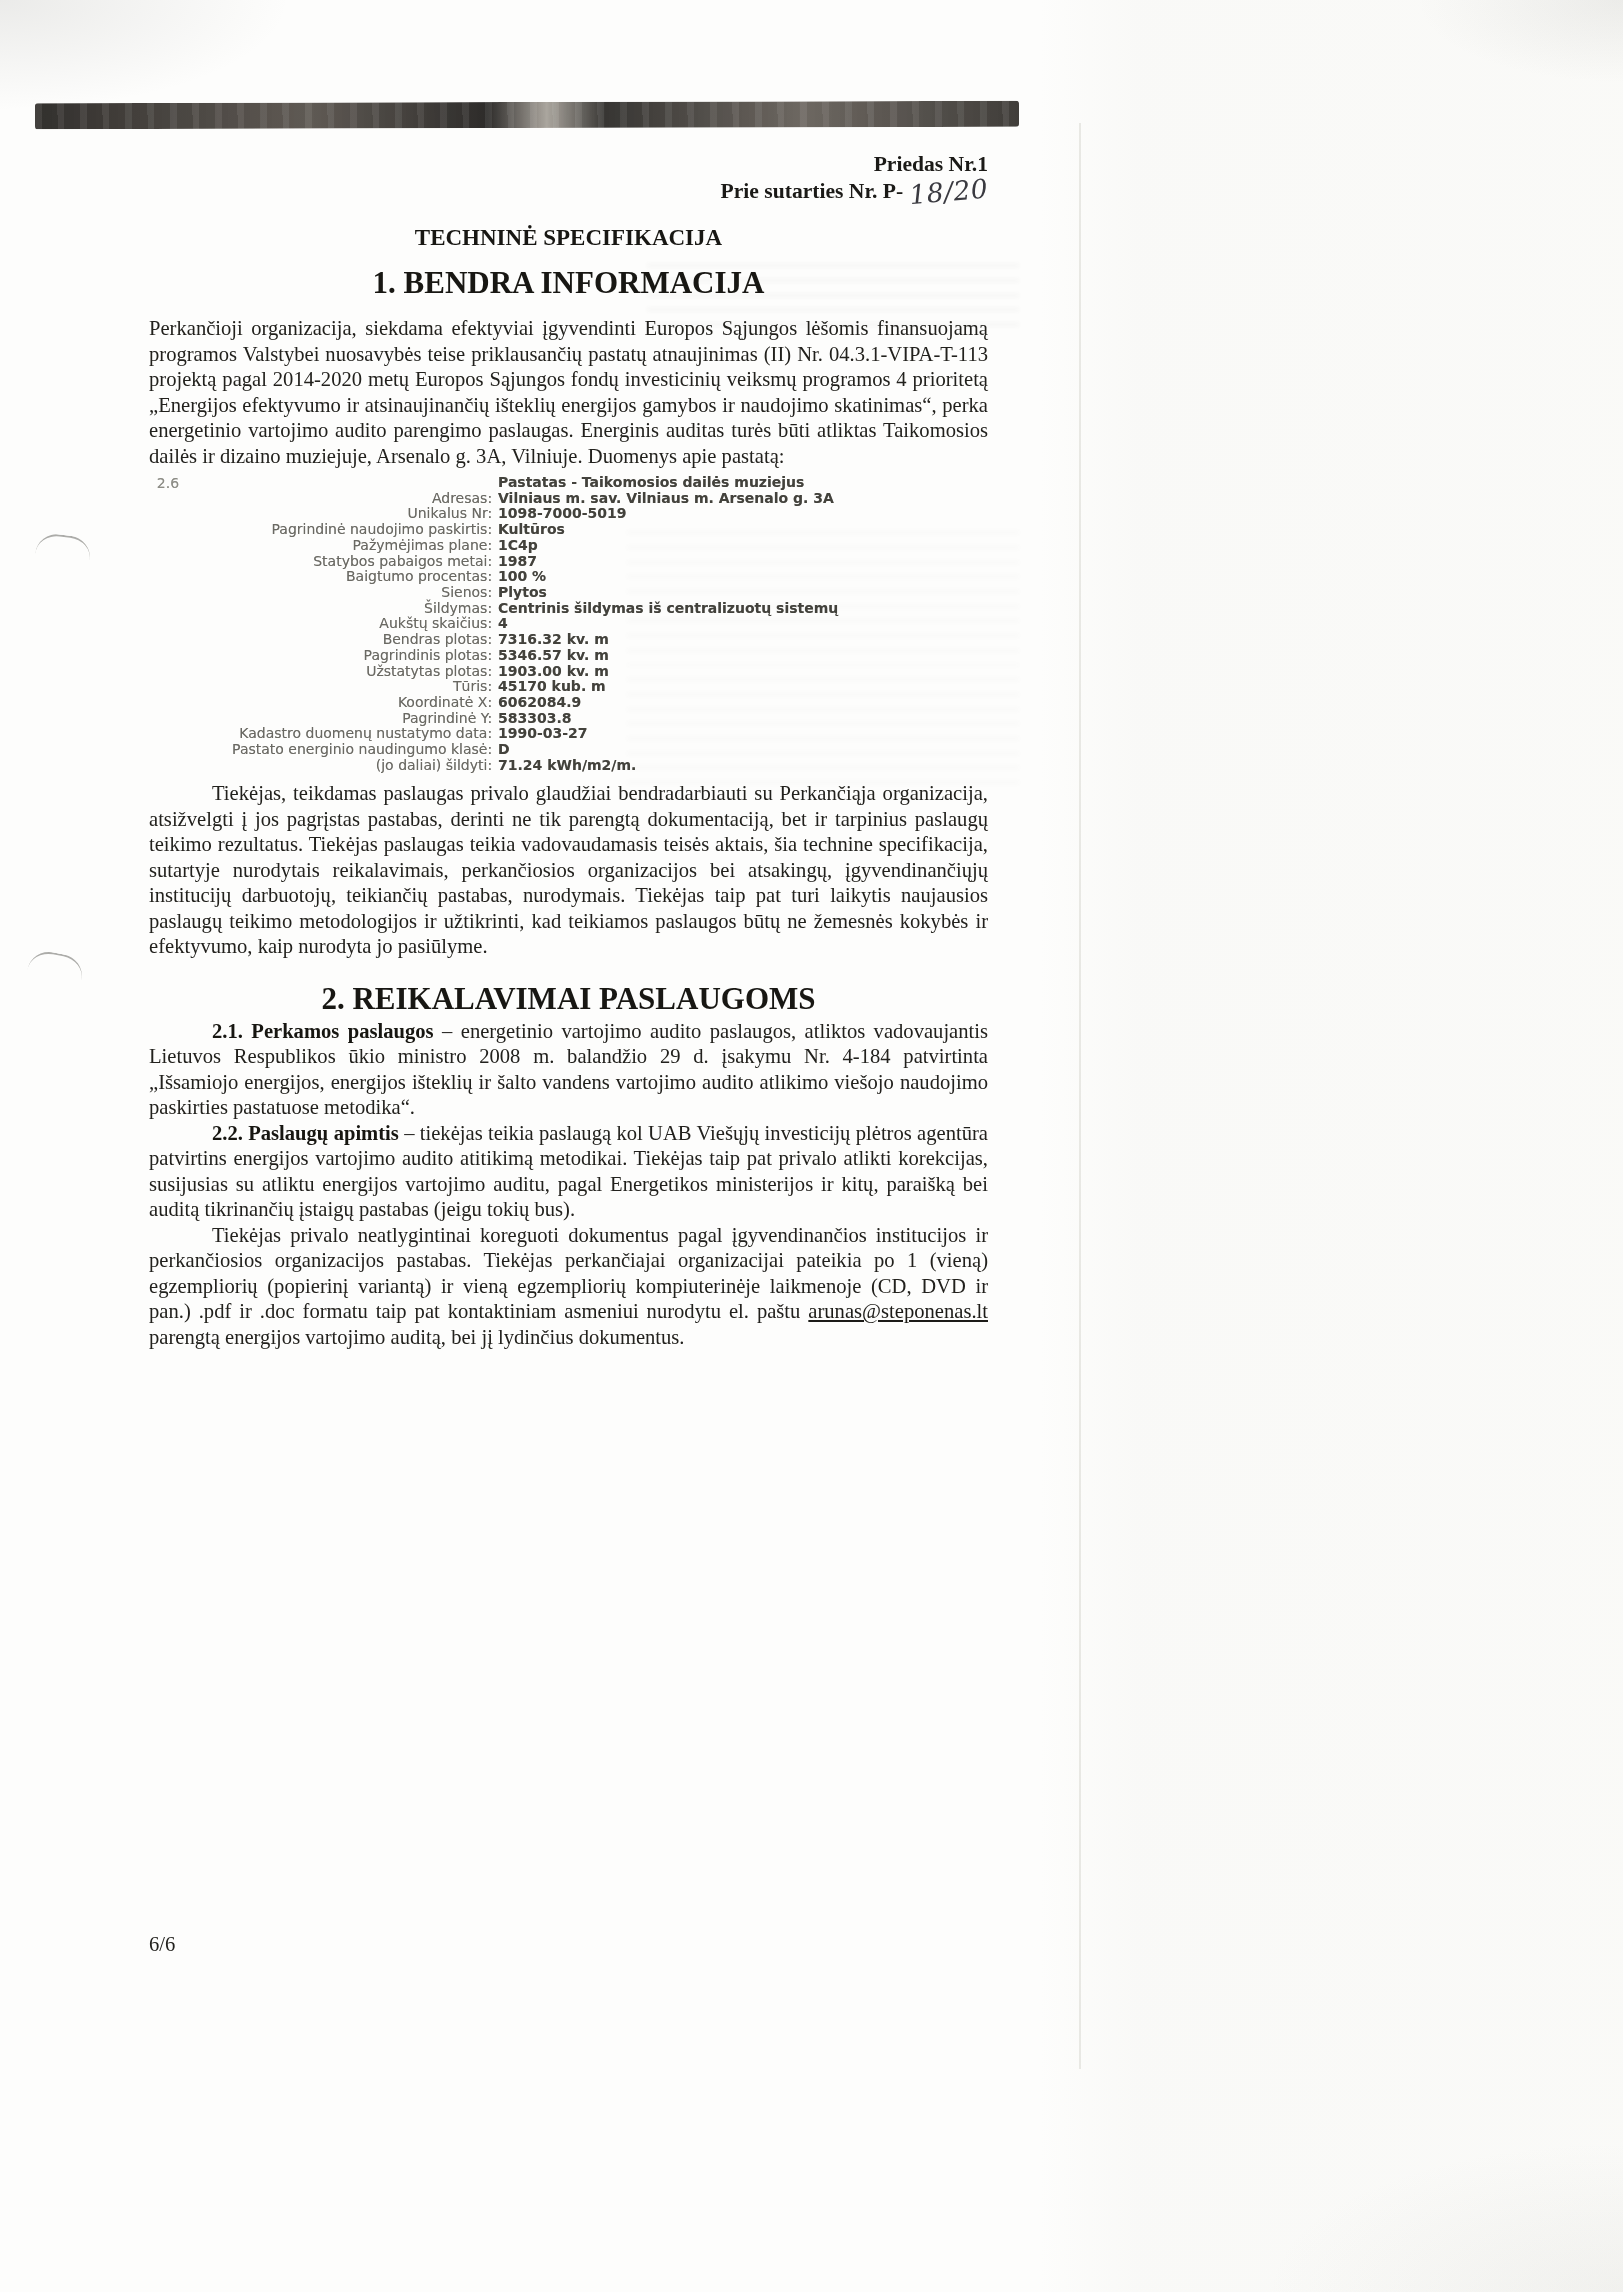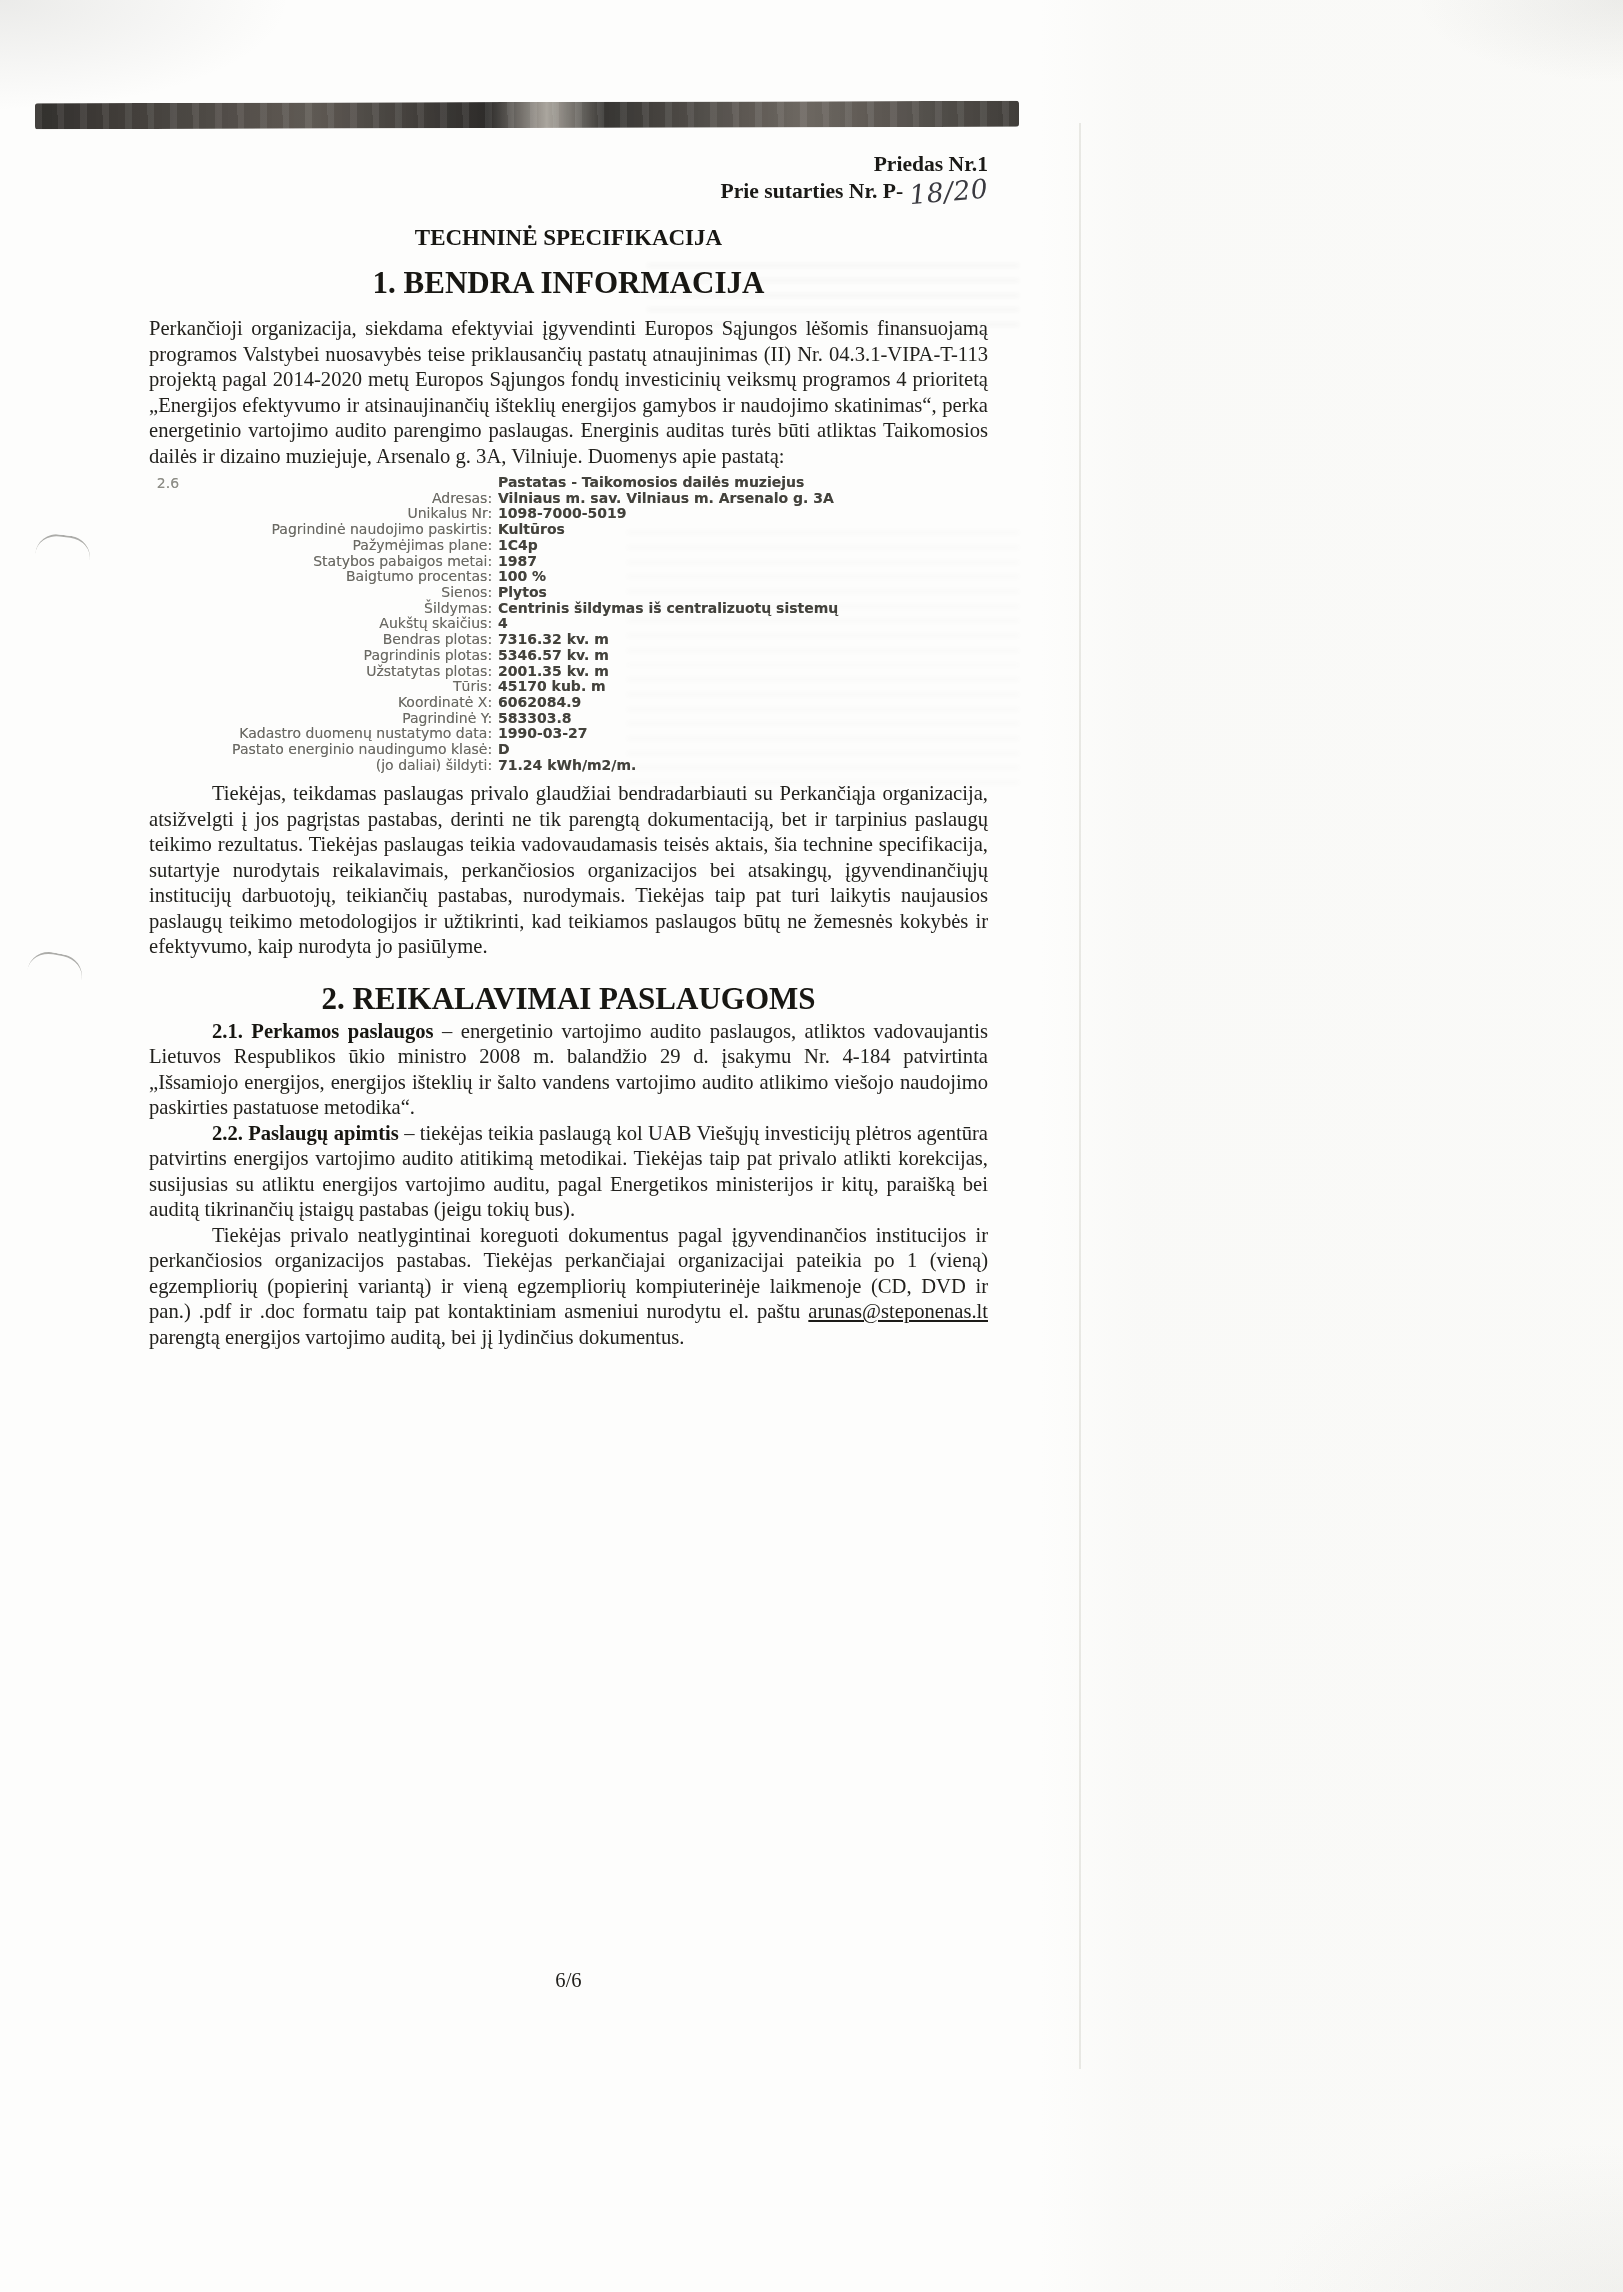--- a/index.html
+++ b/index.html
@@ -87,21 +87,21 @@
     font-size:14px;line-height:15.7px;
     text-shadow:0 0 0.6px rgba(110,110,104,.55);
   }
   .margin-note{position:absolute;left:7.8px;top:1px;color:#8d8d86;}
   .bd-row{display:flex;}
   .bd-label{flex:none;width:349px;text-align:right;padding-right:5.9px;box-sizing:border-box;color:#6a6963;}
   .bd-value{flex:1;font-weight:700;color:#43423c;}
   
   .footer{
     position:absolute;left:149px;top:1933px;width:839px;
-    text-align:center;font-size:20.6px;color:#23221e;margin-top:36px;
+    text-align:left;font-size:20.6px;color:#23221e;
   }
 </style>
 </head>
 <body>
 
 <div class="scan">
 
   <div class="artifact-band"></div>
   <div class="artifact-bleed b1"></div>
   <div class="artifact-bleed b2"></div>
@@ -172,21 +172,21 @@
           <div class="bd-row">
             <span class="bd-label">Bendras plotas:</span>
             <span class="bd-value">7316.32 kv. m</span>
           </div>
           <div class="bd-row">
             <span class="bd-label">Pagrindinis plotas:</span>
             <span class="bd-value">5346.57 kv. m</span>
           </div>
           <div class="bd-row">
             <span class="bd-label">Užstatytas plotas:</span>
-            <span class="bd-value">2001.35 kv. m</span>
+            <span class="bd-value">1903.00 kv. m</span>
           </div>
           <div class="bd-row">
             <span class="bd-label">Tūris:</span>
             <span class="bd-value">45170 kub. m</span>
           </div>
           <div class="bd-row">
             <span class="bd-label">Koordinatė X:</span>
             <span class="bd-value">6062084.9</span>
           </div>
           <div class="bd-row">

